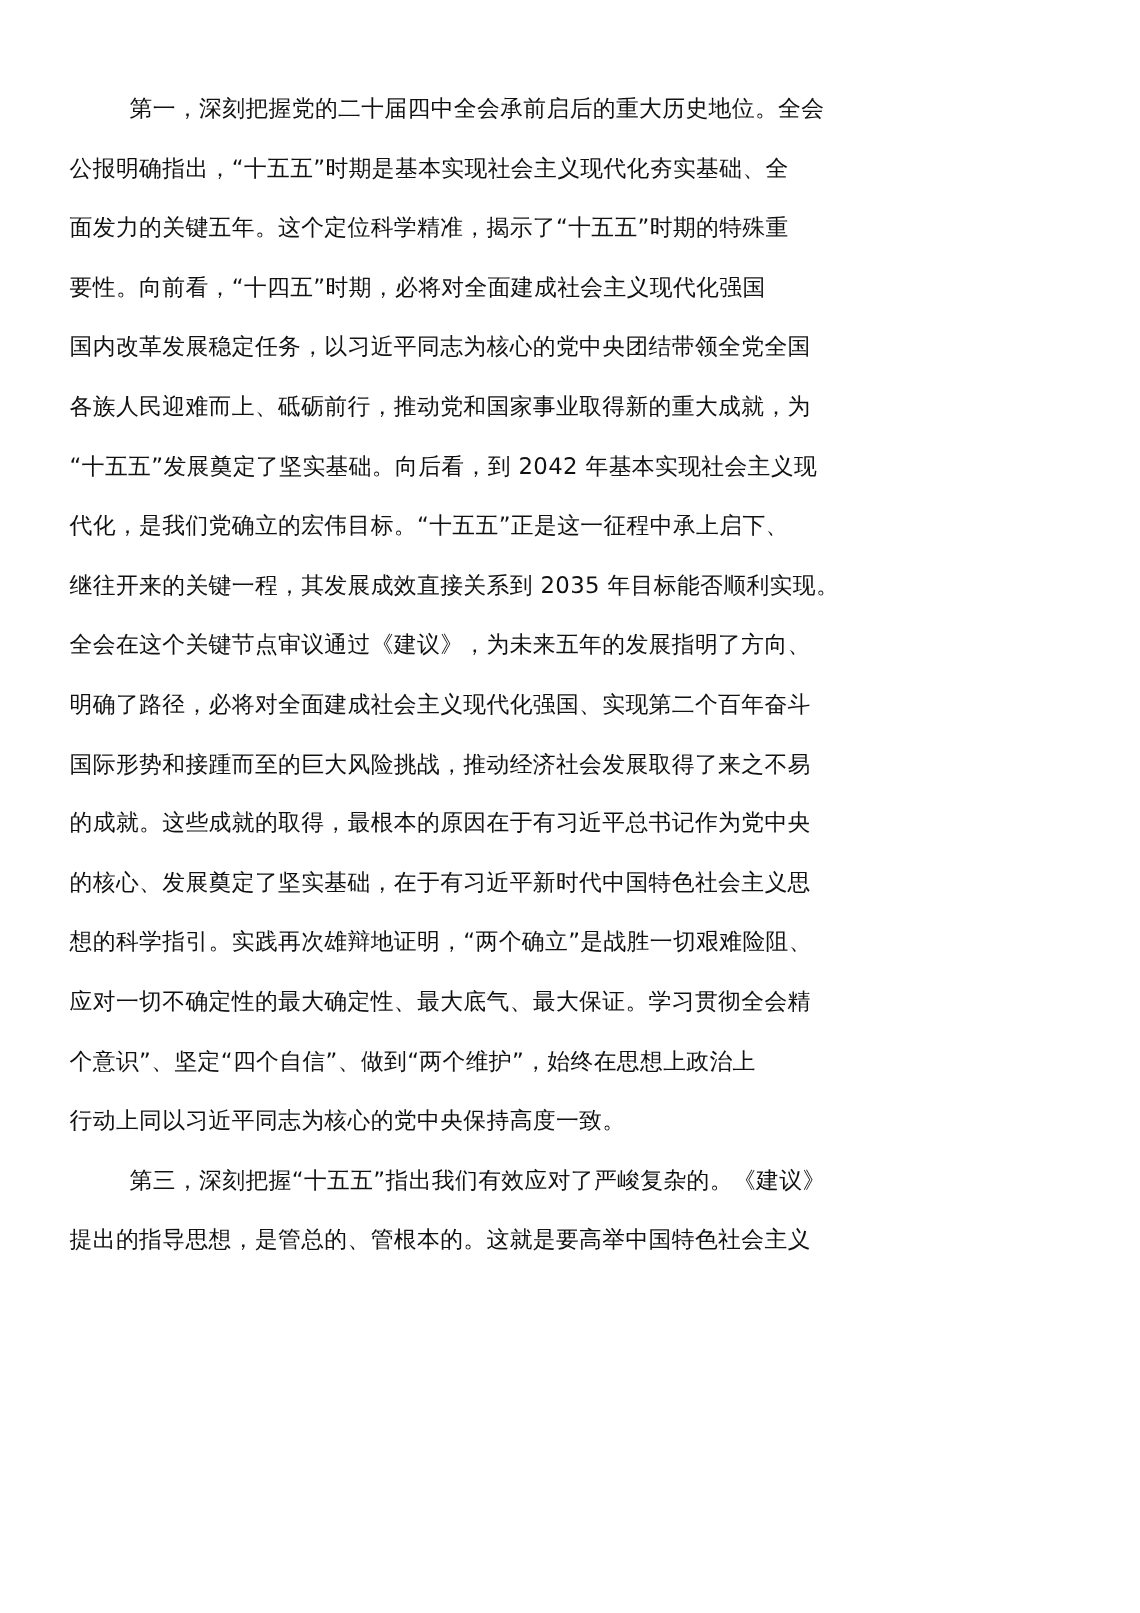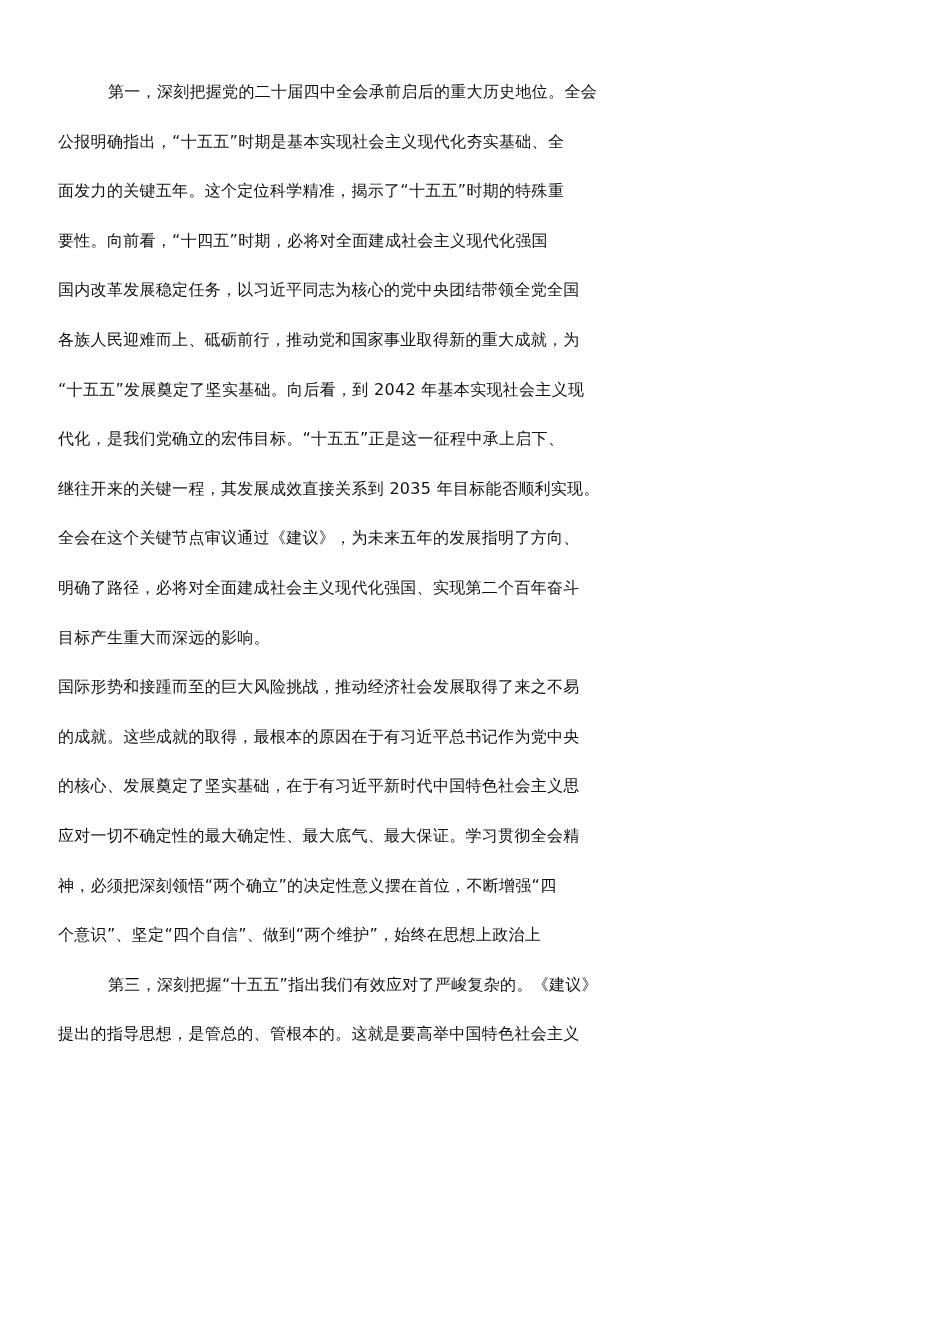--- a/index.html
+++ b/index.html
@@ -17,21 +17,21 @@
     }
     .page {
       position: absolute;
       left: 58px;
       top: 67px;
       width: 820px;
     }
     .line {
       height: 49.6px;
       line-height: 49.6px;
-      font-size: 16px;
+      font-size: 19px;
       white-space: nowrap;
       letter-spacing: 0.3px;
     }
     .line.indent {
       padding-left: 50px;
     }
   </style>
 </head>
 <body>
 
@@ -42,29 +42,29 @@
     <div class="line">公报明确指出，“十五五”时期是基本实现社会主义现代化夯实基础、全</div>
     <div class="line">面发力的关键五年。这个定位科学精准，揭示了“十五五”时期的特殊重</div>
     <div class="line">要性。向前看，“十四五”时期，必将对全面建成社会主义现代化强国</div>
     <div class="line">国内改革发展稳定任务，以习近平同志为核心的党中央团结带领全党全国</div>
     <div class="line">各族人民迎难而上、砥砺前行，推动党和国家事业取得新的重大成就，为</div>
     <div class="line">“十五五”发展奠定了坚实基础。向后看，到 2042 年基本实现社会主义现</div>
     <div class="line">代化，是我们党确立的宏伟目标。“十五五”正是这一征程中承上启下、</div>
     <div class="line">继往开来的关键一程，其发展成效直接关系到 2035 年目标能否顺利实现。</div>
     <div class="line">全会在这个关键节点审议通过《建议》，为未来五年的发展指明了方向、</div>
     <div class="line">明确了路径，必将对全面建成社会主义现代化强国、实现第二个百年奋斗</div>
-    <div class="line">目标产生重大而深远的影响。</div>
   </div>
 
   <div>
     <div class="line">国际形势和接踵而至的巨大风险挑战，推动经济社会发展取得了来之不易</div>
     <div class="line">的成就。这些成就的取得，最根本的原因在于有习近平总书记作为党中央</div>
     <div class="line">的核心、发展奠定了坚实基础，在于有习近平新时代中国特色社会主义思</div>
+    <div class="line">想的科学指引。实践再次雄辩地证明，“两个确立”是战胜一切艰难险阻、</div>
     <div class="line">应对一切不确定性的最大确定性、最大底气、最大保证。学习贯彻全会精</div>
-    <div class="line">神，必须把深刻领悟“两个确立”的决定性意义摆在首位，不断增强“四</div>
     <div class="line">个意识”、坚定“四个自信”、做到“两个维护”，始终在思想上政治上</div>
+    <div class="line">行动上同以习近平同志为核心的党中央保持高度一致。</div>
   </div>
 
   <div>
     <div class="line indent">第三，深刻把握“十五五”指出我们有效应对了严峻复杂的。《建议》</div>
     <div class="line">提出的指导思想，是管总的、管根本的。这就是要高举中国特色社会主义</div>
   </div>
 </div>
 
 </body></html>

